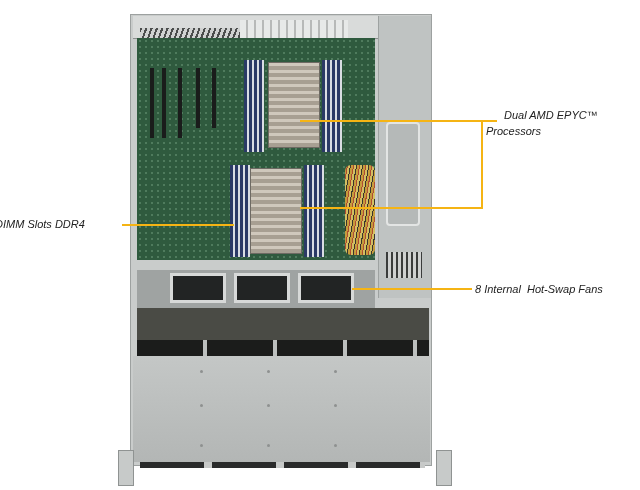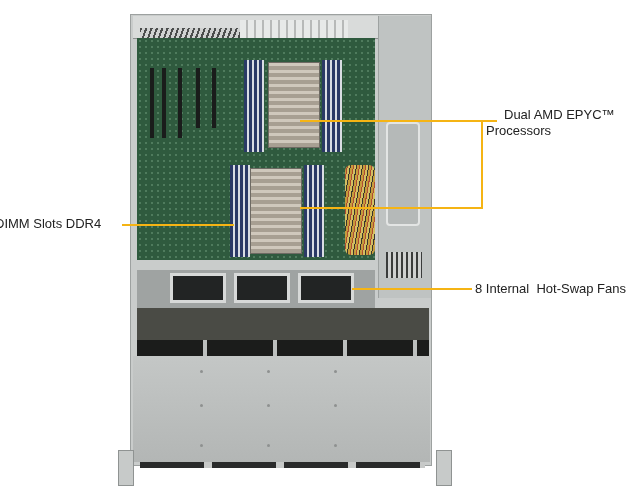--- a/index.html
+++ b/index.html
@@ -21,21 +21,21 @@
   .fan-bay { left:137px; top:270px; width:238px; height:40px; background:#9fa3a2; }
   .fan { top:273px; width:56px; height:30px; background:#222424; border:3px solid #d7d9d8; box-sizing:border-box; }
   .dark-zone { left:137px; top:308px; width:292px; height:50px; background:#4a4b45; }
   .drive-row { left:137px; top:340px; width:292px; height:16px; background:repeating-linear-gradient(90deg,#1b1c1b 0 66px,#bcbfbe 66px 70px); }
   .front-cover { left:133px; top:356px; width:297px; height:106px; background:#b9bcbb; background-image:linear-gradient(180deg,#c4c7c6,#b3b6b5); }
   .front-lip { left:140px; top:462px; width:285px; height:6px; background:repeating-linear-gradient(90deg,#2a2b2b 0 64px,#c7c9c8 64px 72px); }
   .ear { top:450px; width:14px; height:34px; background:#c7cac9; border:1px solid #8f9392; }
   .screw { width:3px; height:3px; border-radius:50%; background:#8e9190; }
   
   .line { background:#f5b414; }
-  .label { color:#222; font-size:13px; line-height:16px; white-space:nowrap; }
+  .label { color:#222; font-size:11px; line-height:16px; white-space:nowrap;font-style:italic; }
 </style>
 </head>
 <body>
 
 <div>
   <div class="abs chassis"></div>
   <div class="abs rear-rail"></div>
   <div class="abs rear-vents"></div>
   <div class="abs io-shield"></div>
   <div class="abs board"></div>

